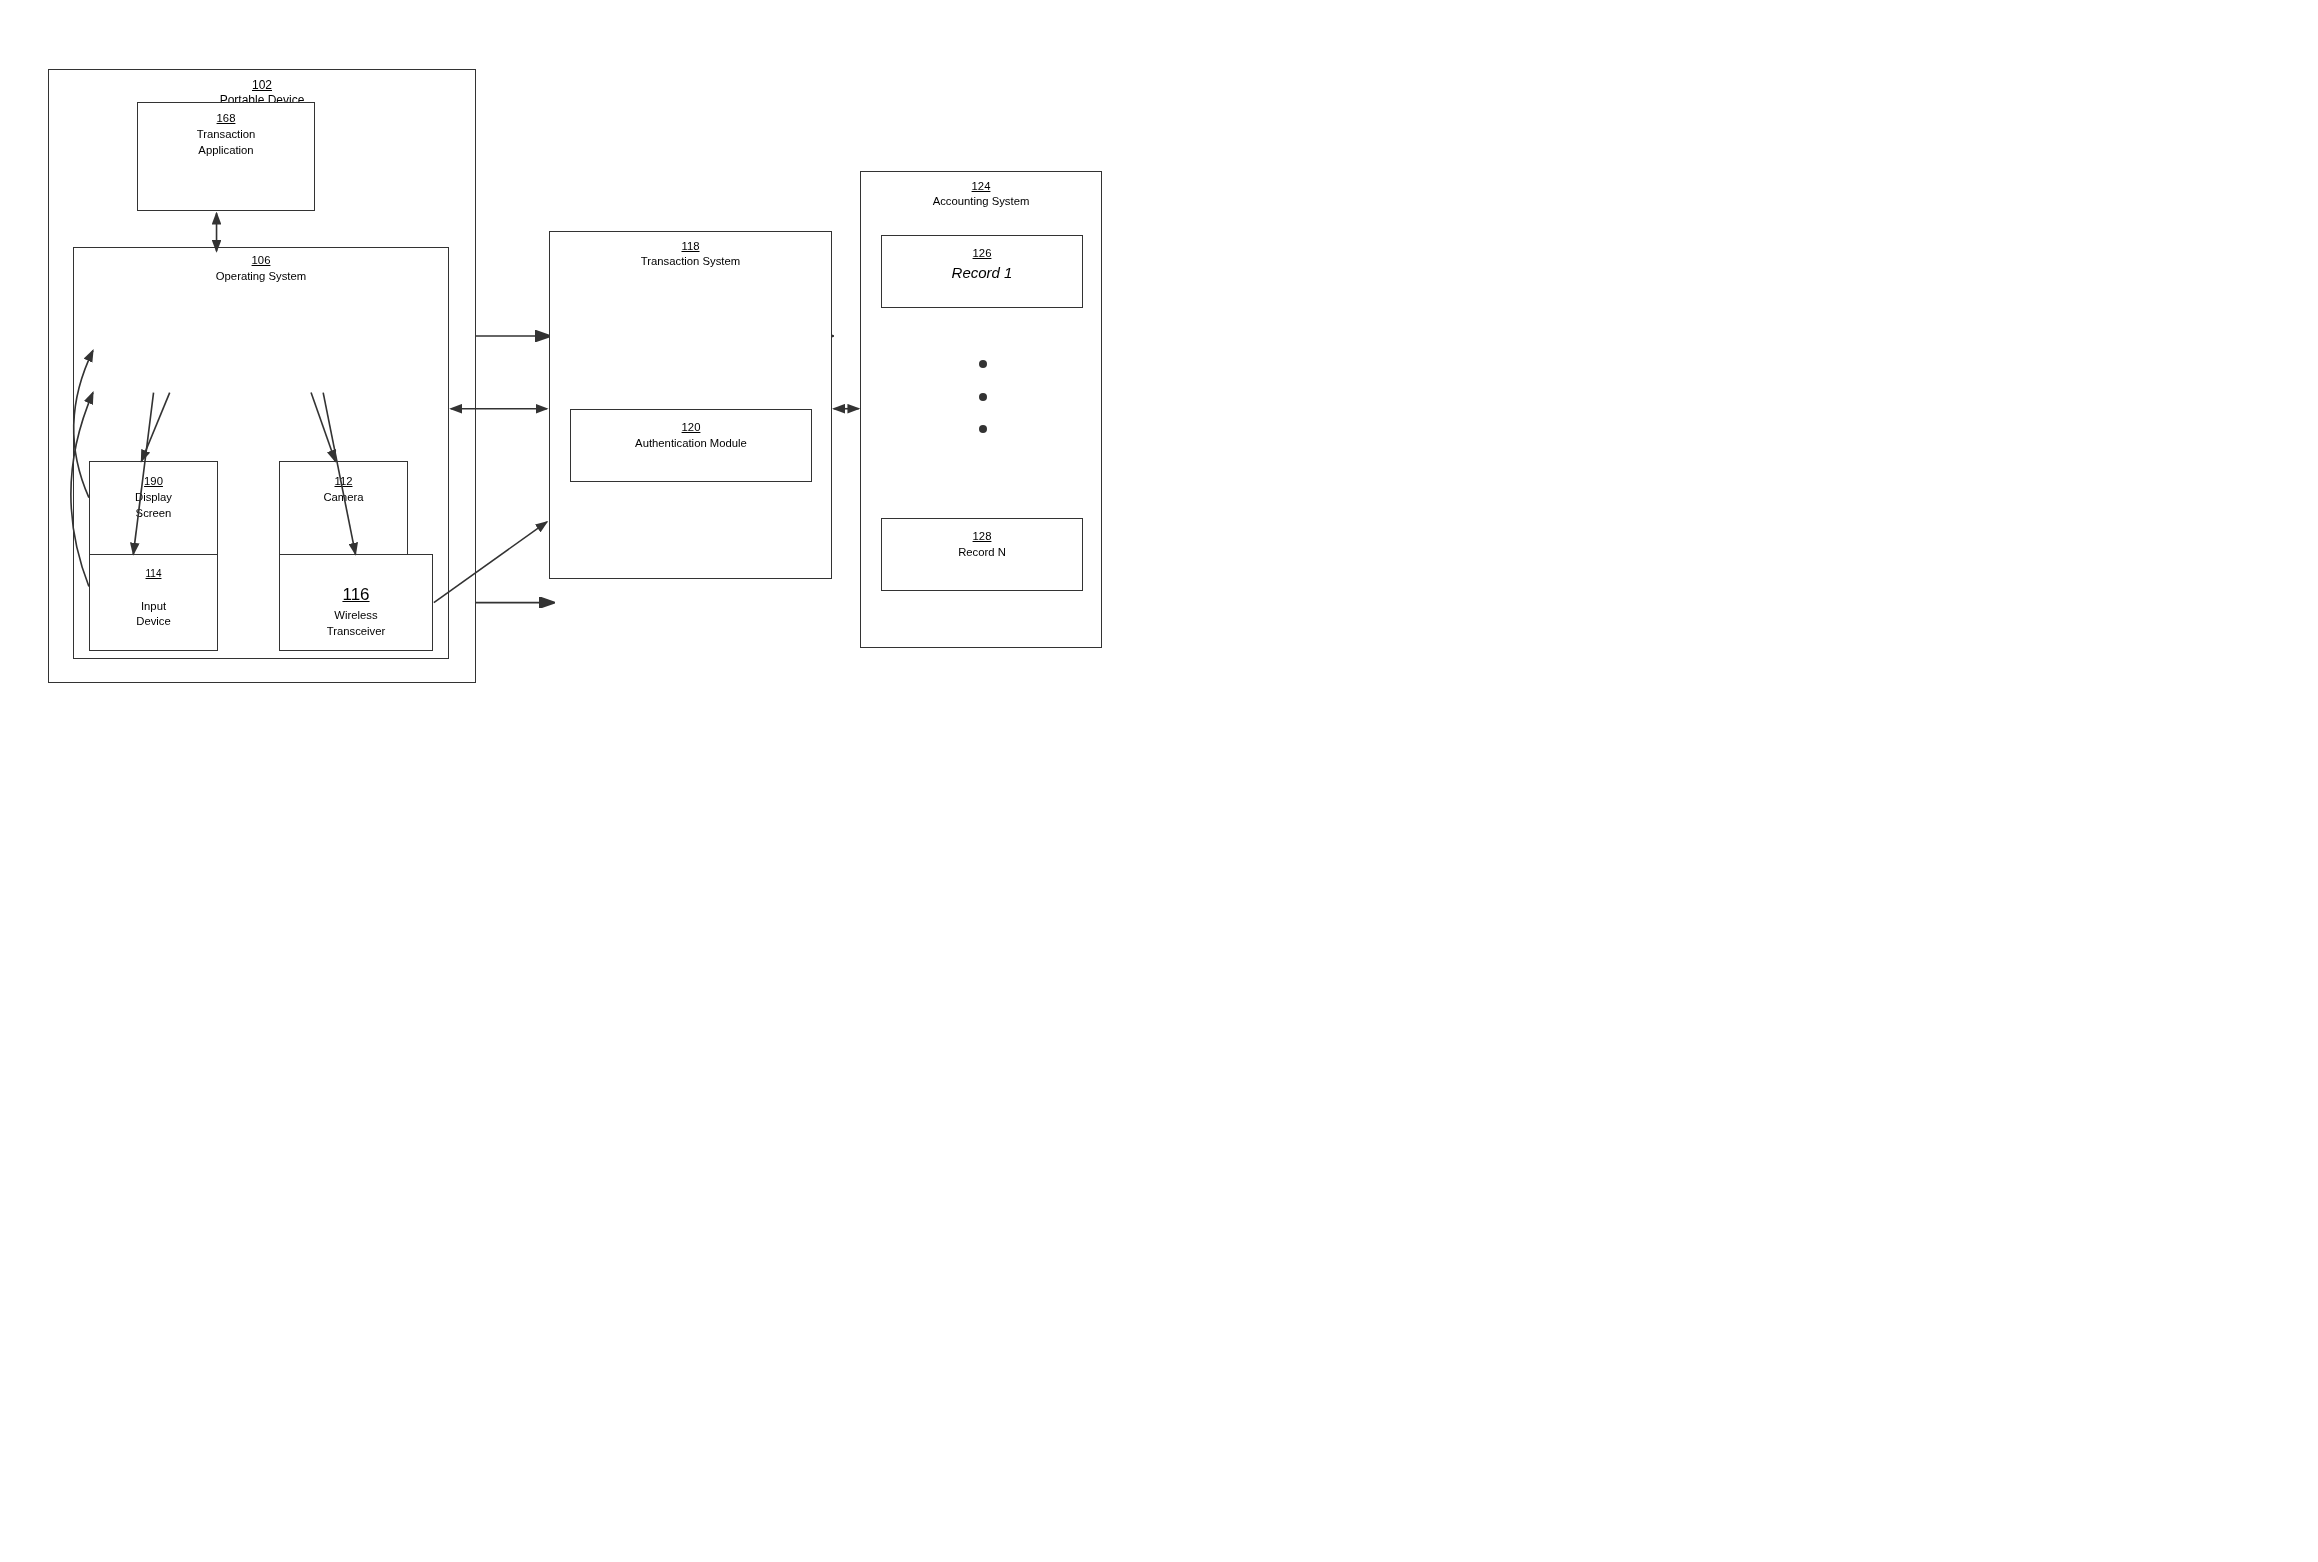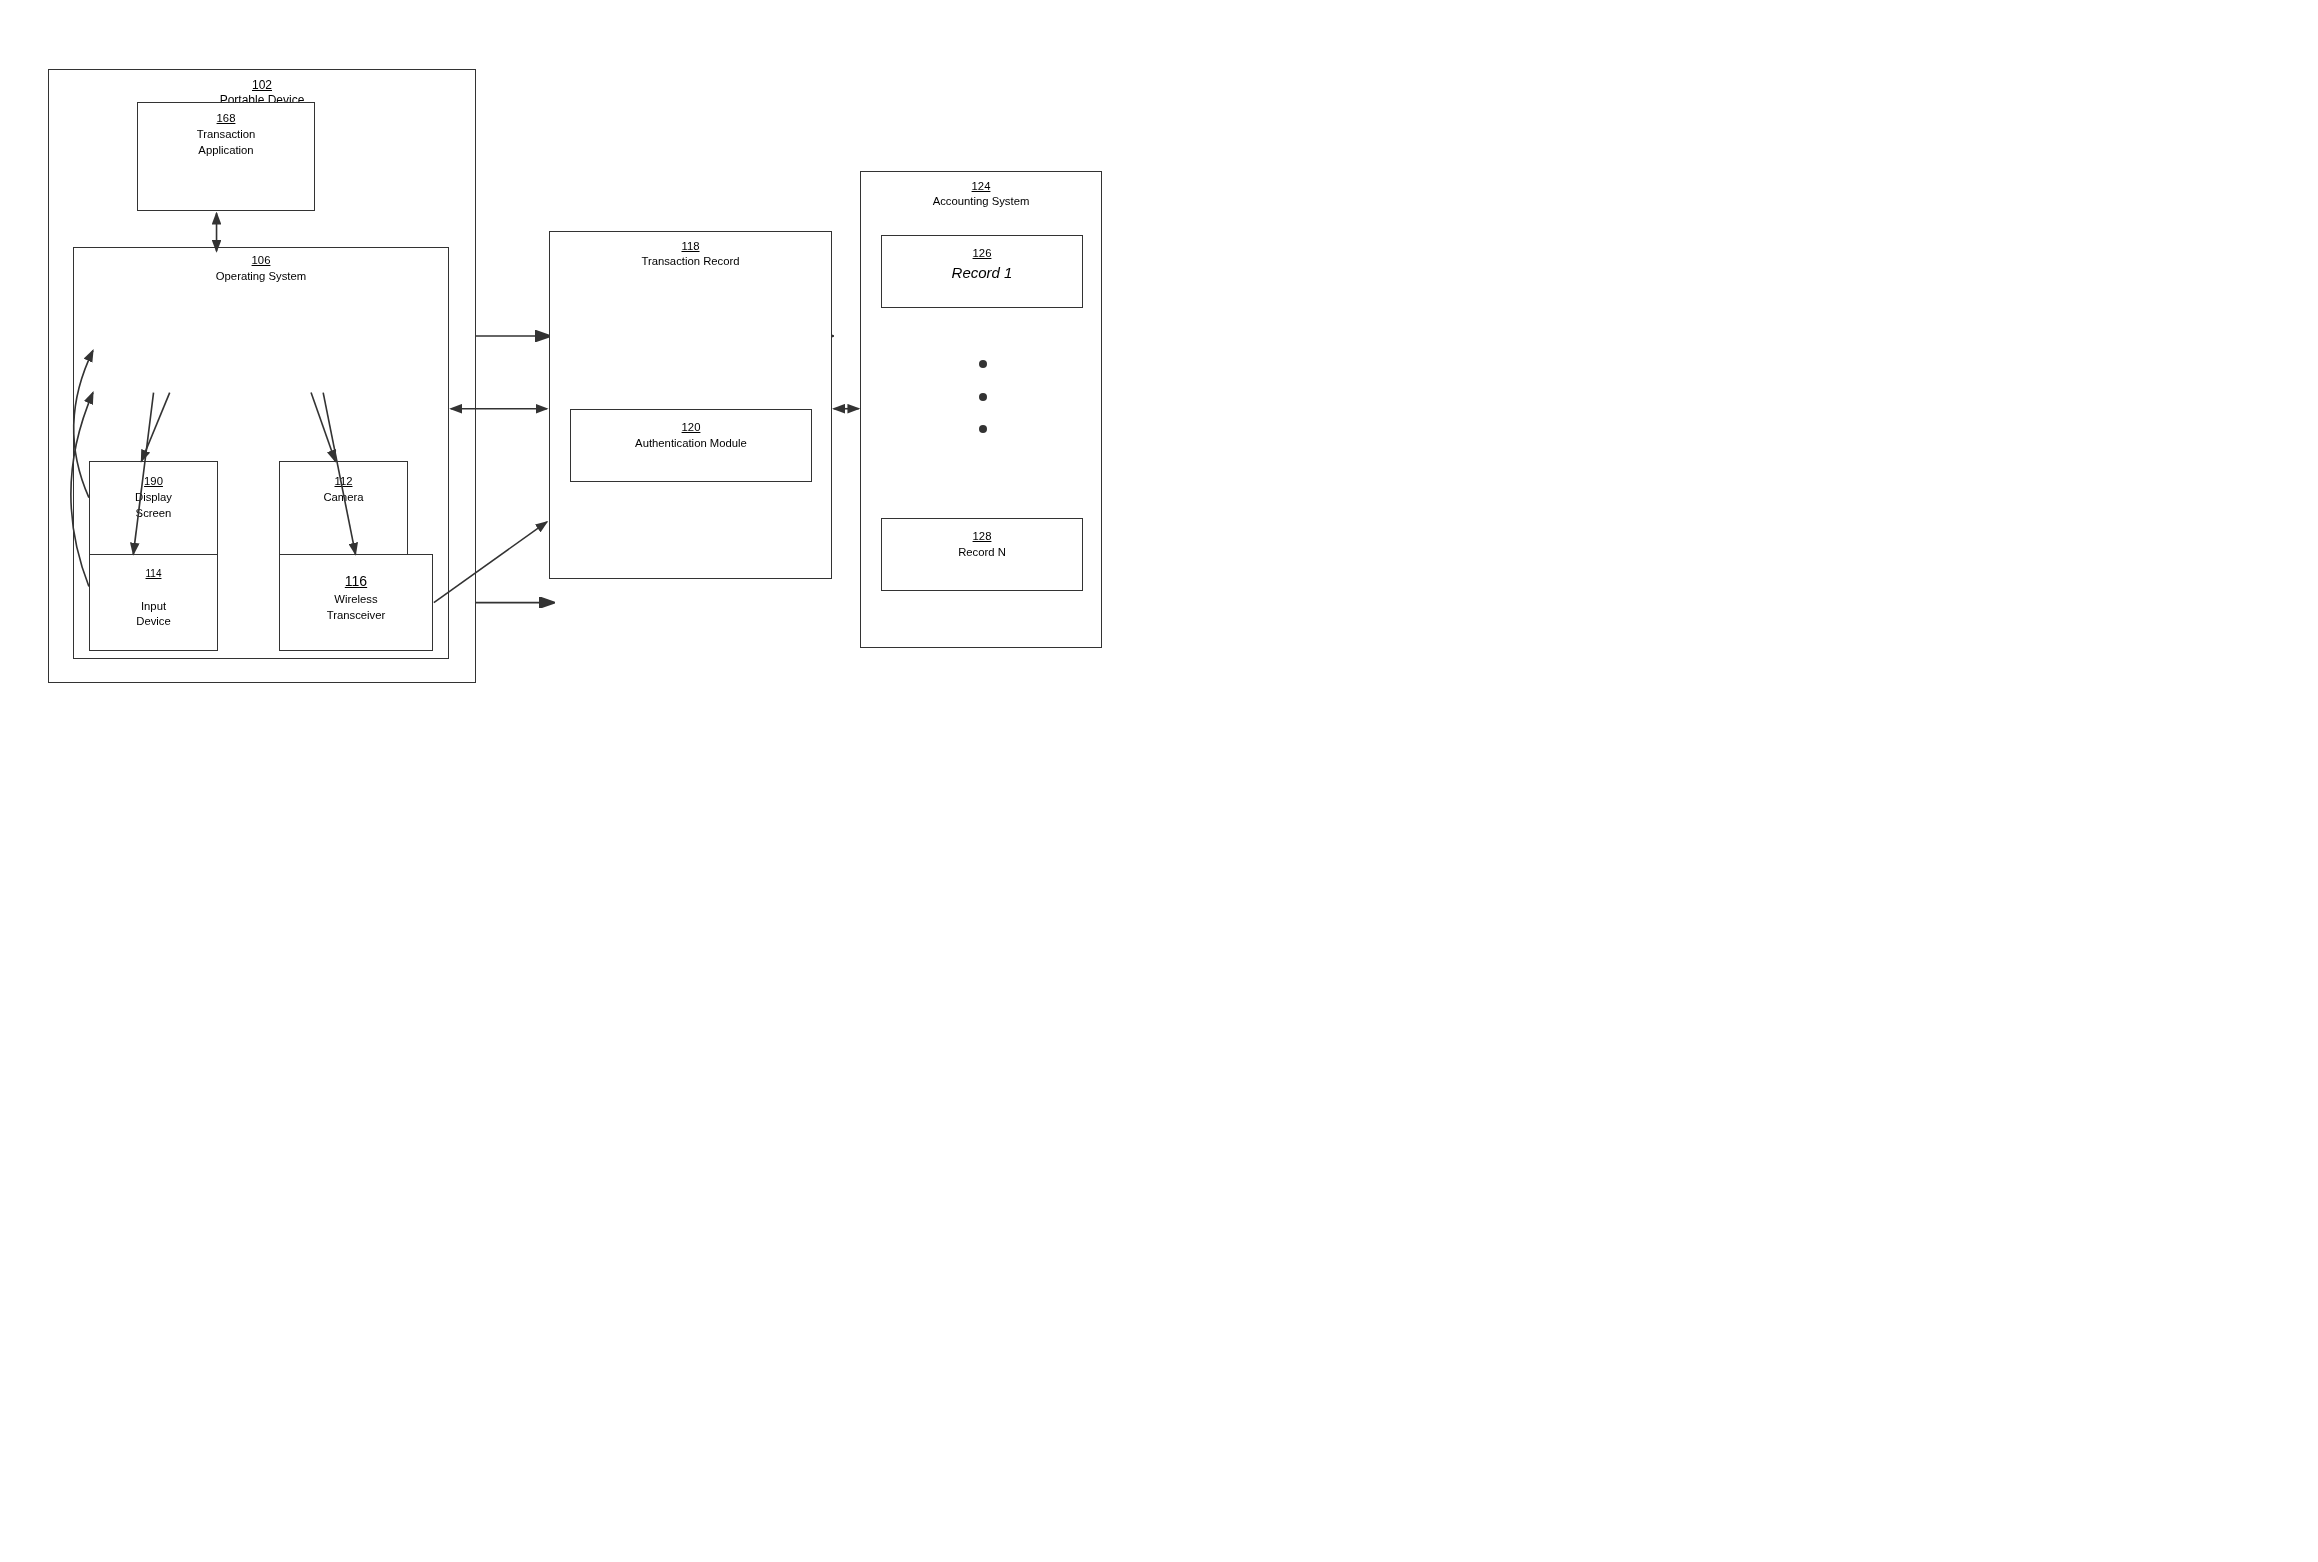--- a/index.html
+++ b/index.html
@@ -117,27 +117,27 @@
     <span class="box-number" style="text-decoration:underline;font-size:11.3px;display:block;margin-top:6.5px;margin-bottom:3.2px;">112</span>
     <span class="box-label" style="font-size:11.3px;display:block;">Camera</span>
   </div>
 
   <div class="box" style="left:69px; top:533px; width:129px; height:97px;">
     <span class="box-number" style="text-decoration:underline;font-size:10px;display:block;margin-top:6.5px;margin-bottom:20px;">114</span>
     <span class="box-label" style="font-size:11.3px;display:block;">Input<br>Device</span>
   </div>
 
   <div class="box" style="left:259px; top:533px; width:154px; height:97px;">
-    <span class="box-number" style="text-decoration:underline;font-size:14px;display:block;margin-top:12px;margin-bottom:3.2px;">116</span>
+    <span class="box-number" style="text-decoration:underline;font-size:17px;display:block;margin-top:24px;margin-bottom:3.2px;">116</span>
     <span class="box-label" style="font-size:11.3px;display:block;">Wireless<br>Transceiver</span>
   </div>
 
   <div class="box" style="left:529px; top:210px; width:283px; height:348px;">
     <span class="box-number" style="position:absolute;top:8px;left:50%;transform:translateX(-50%);text-decoration:underline;font-size:11.3px;">118</span>
-    <span class="box-label" style="position:absolute;top:22.6px;left:50%;transform:translateX(-50%);font-size:11.3px;white-space:nowrap;">Transaction Record</span>
+    <span class="box-label" style="position:absolute;top:22.6px;left:50%;transform:translateX(-50%);font-size:11.3px;white-space:nowrap;">Transaction System</span>
   </div>
 
 
   <div class="box" style="left:550px; top:388px; width:242px; height:73px;">
     <span class="box-number" style="text-decoration:underline;font-size:11.3px;display:block;margin-top:4.8px;margin-bottom:3.2px;">120</span>
     <span class="box-label" style="font-size:11.3px;display:block;">Authentication Module</span>
   </div>
 
   <div class="box" style="left:840px; top:150px; width:242px; height:477px;">
     <span class="box-number" style="position:absolute;top:8px;left:50%;transform:translateX(-50%);text-decoration:underline;font-size:11.3px;">124</span>

